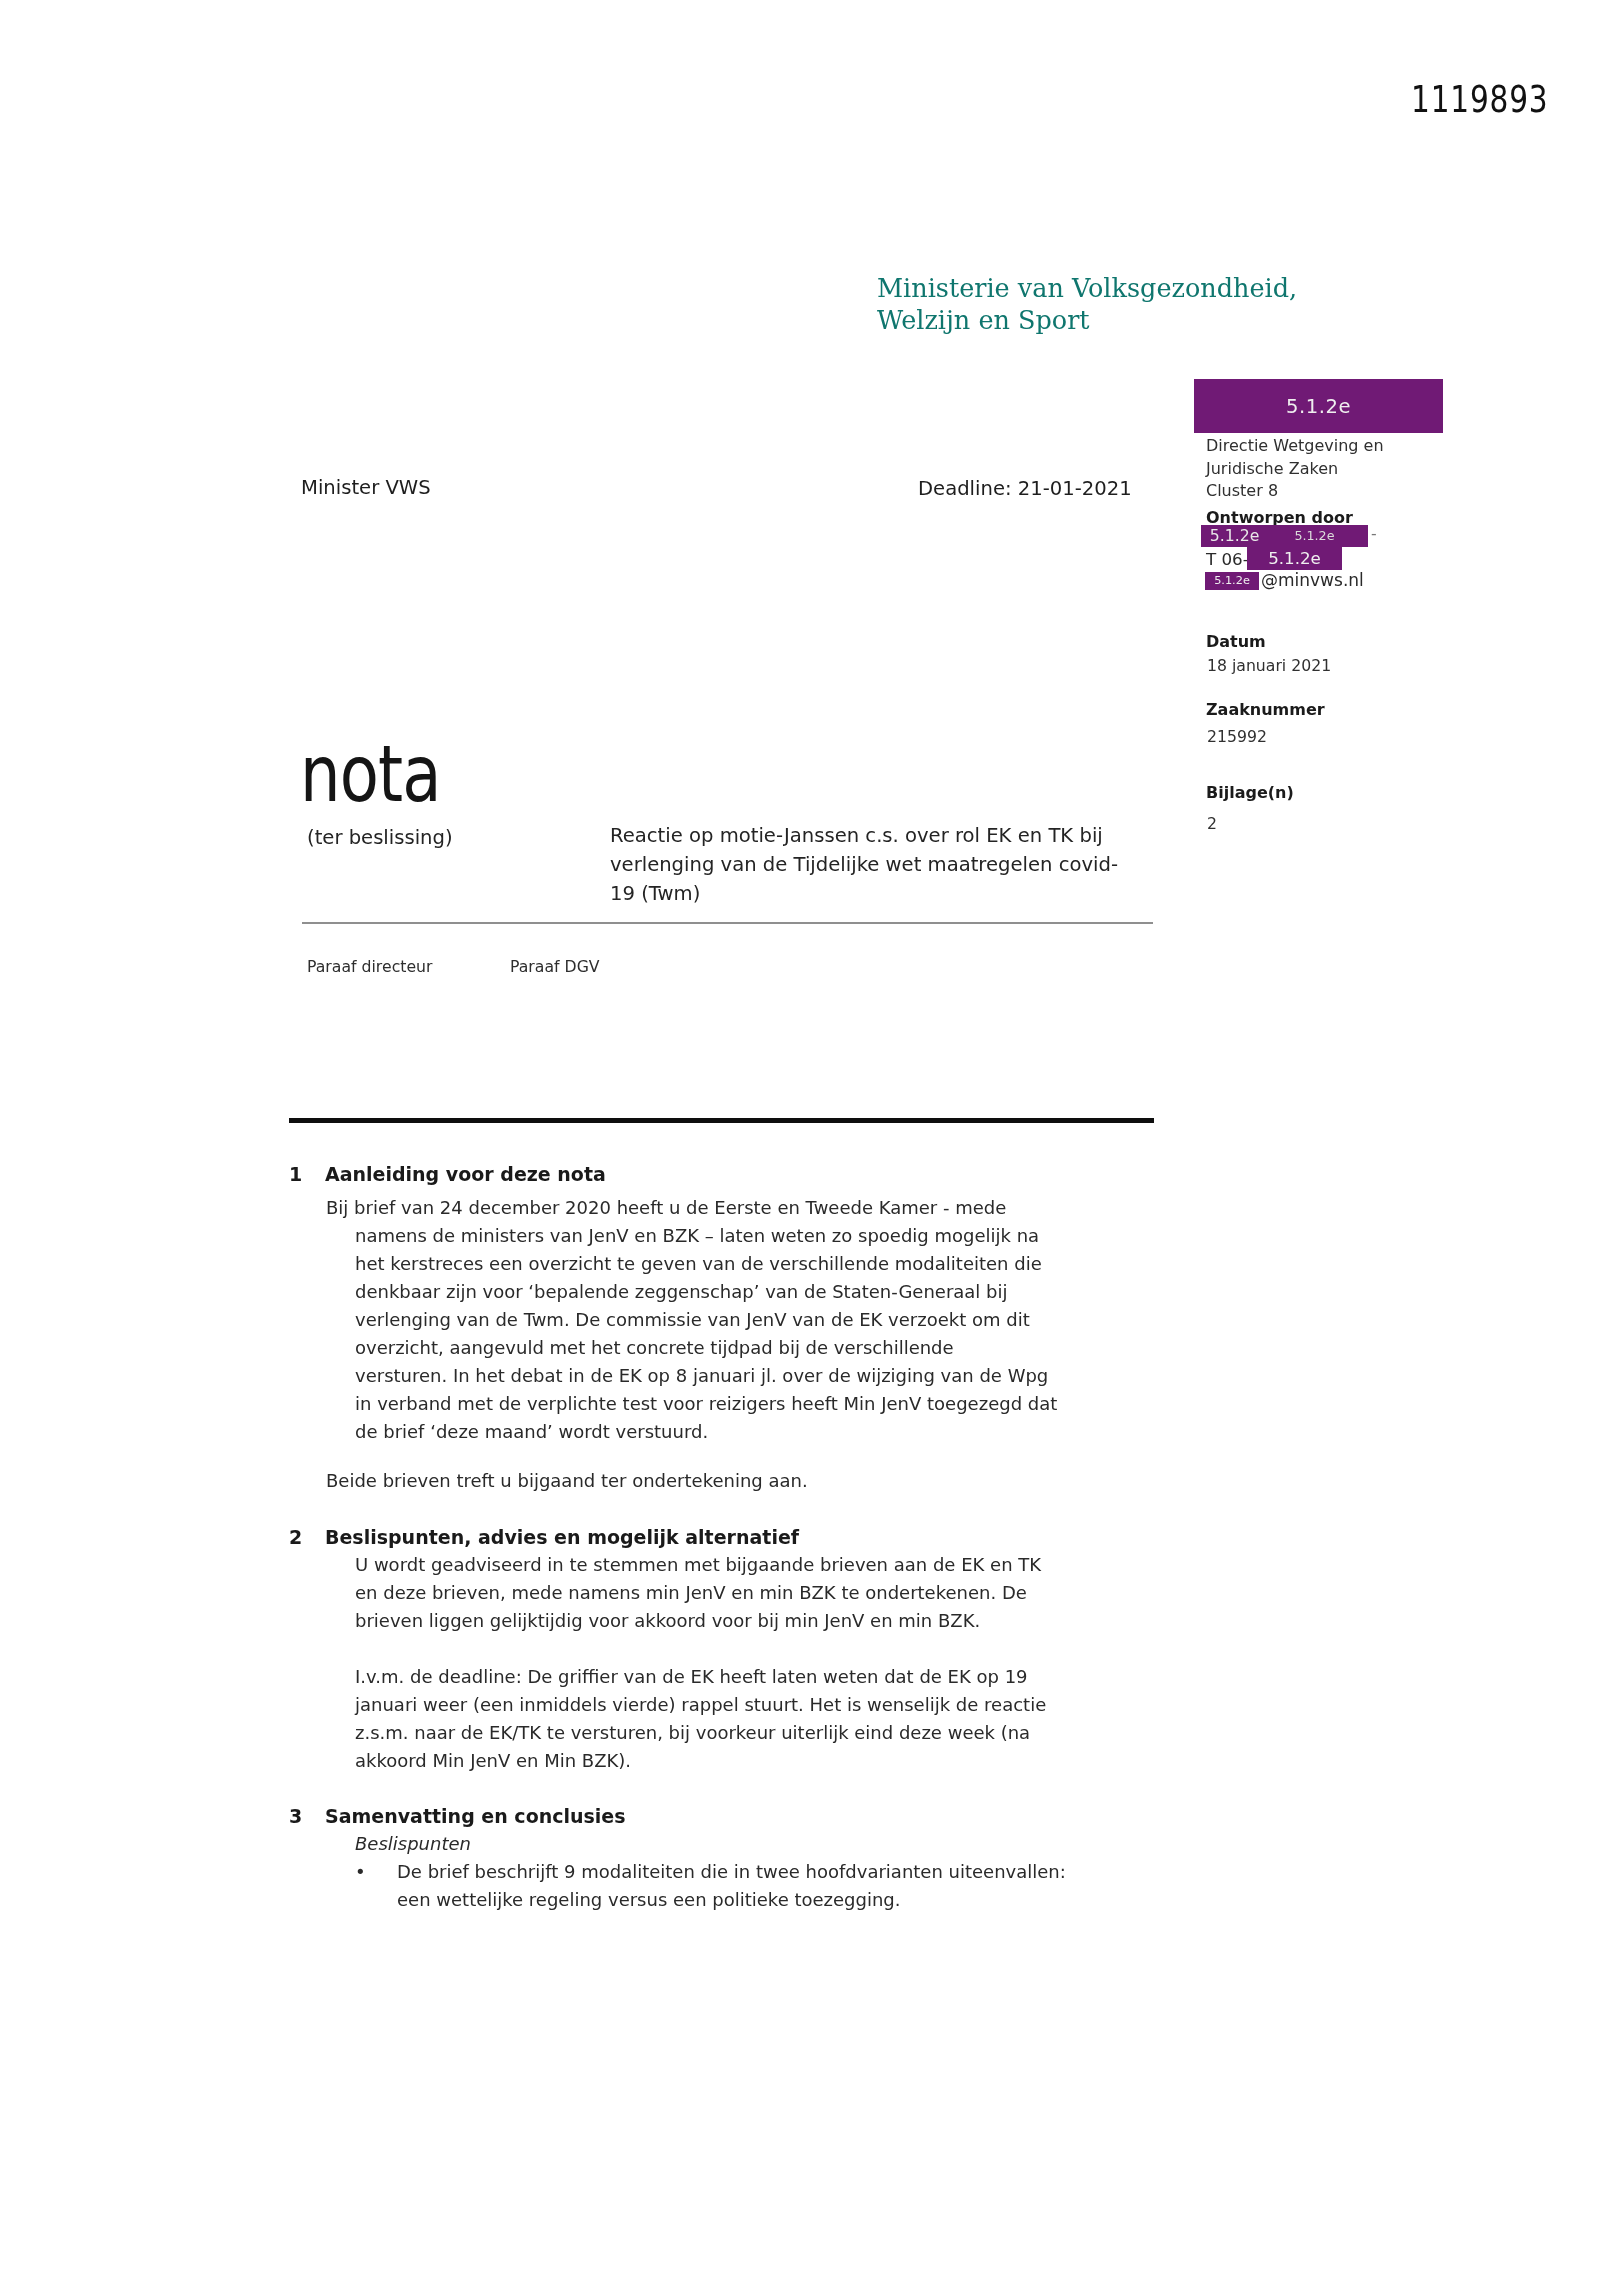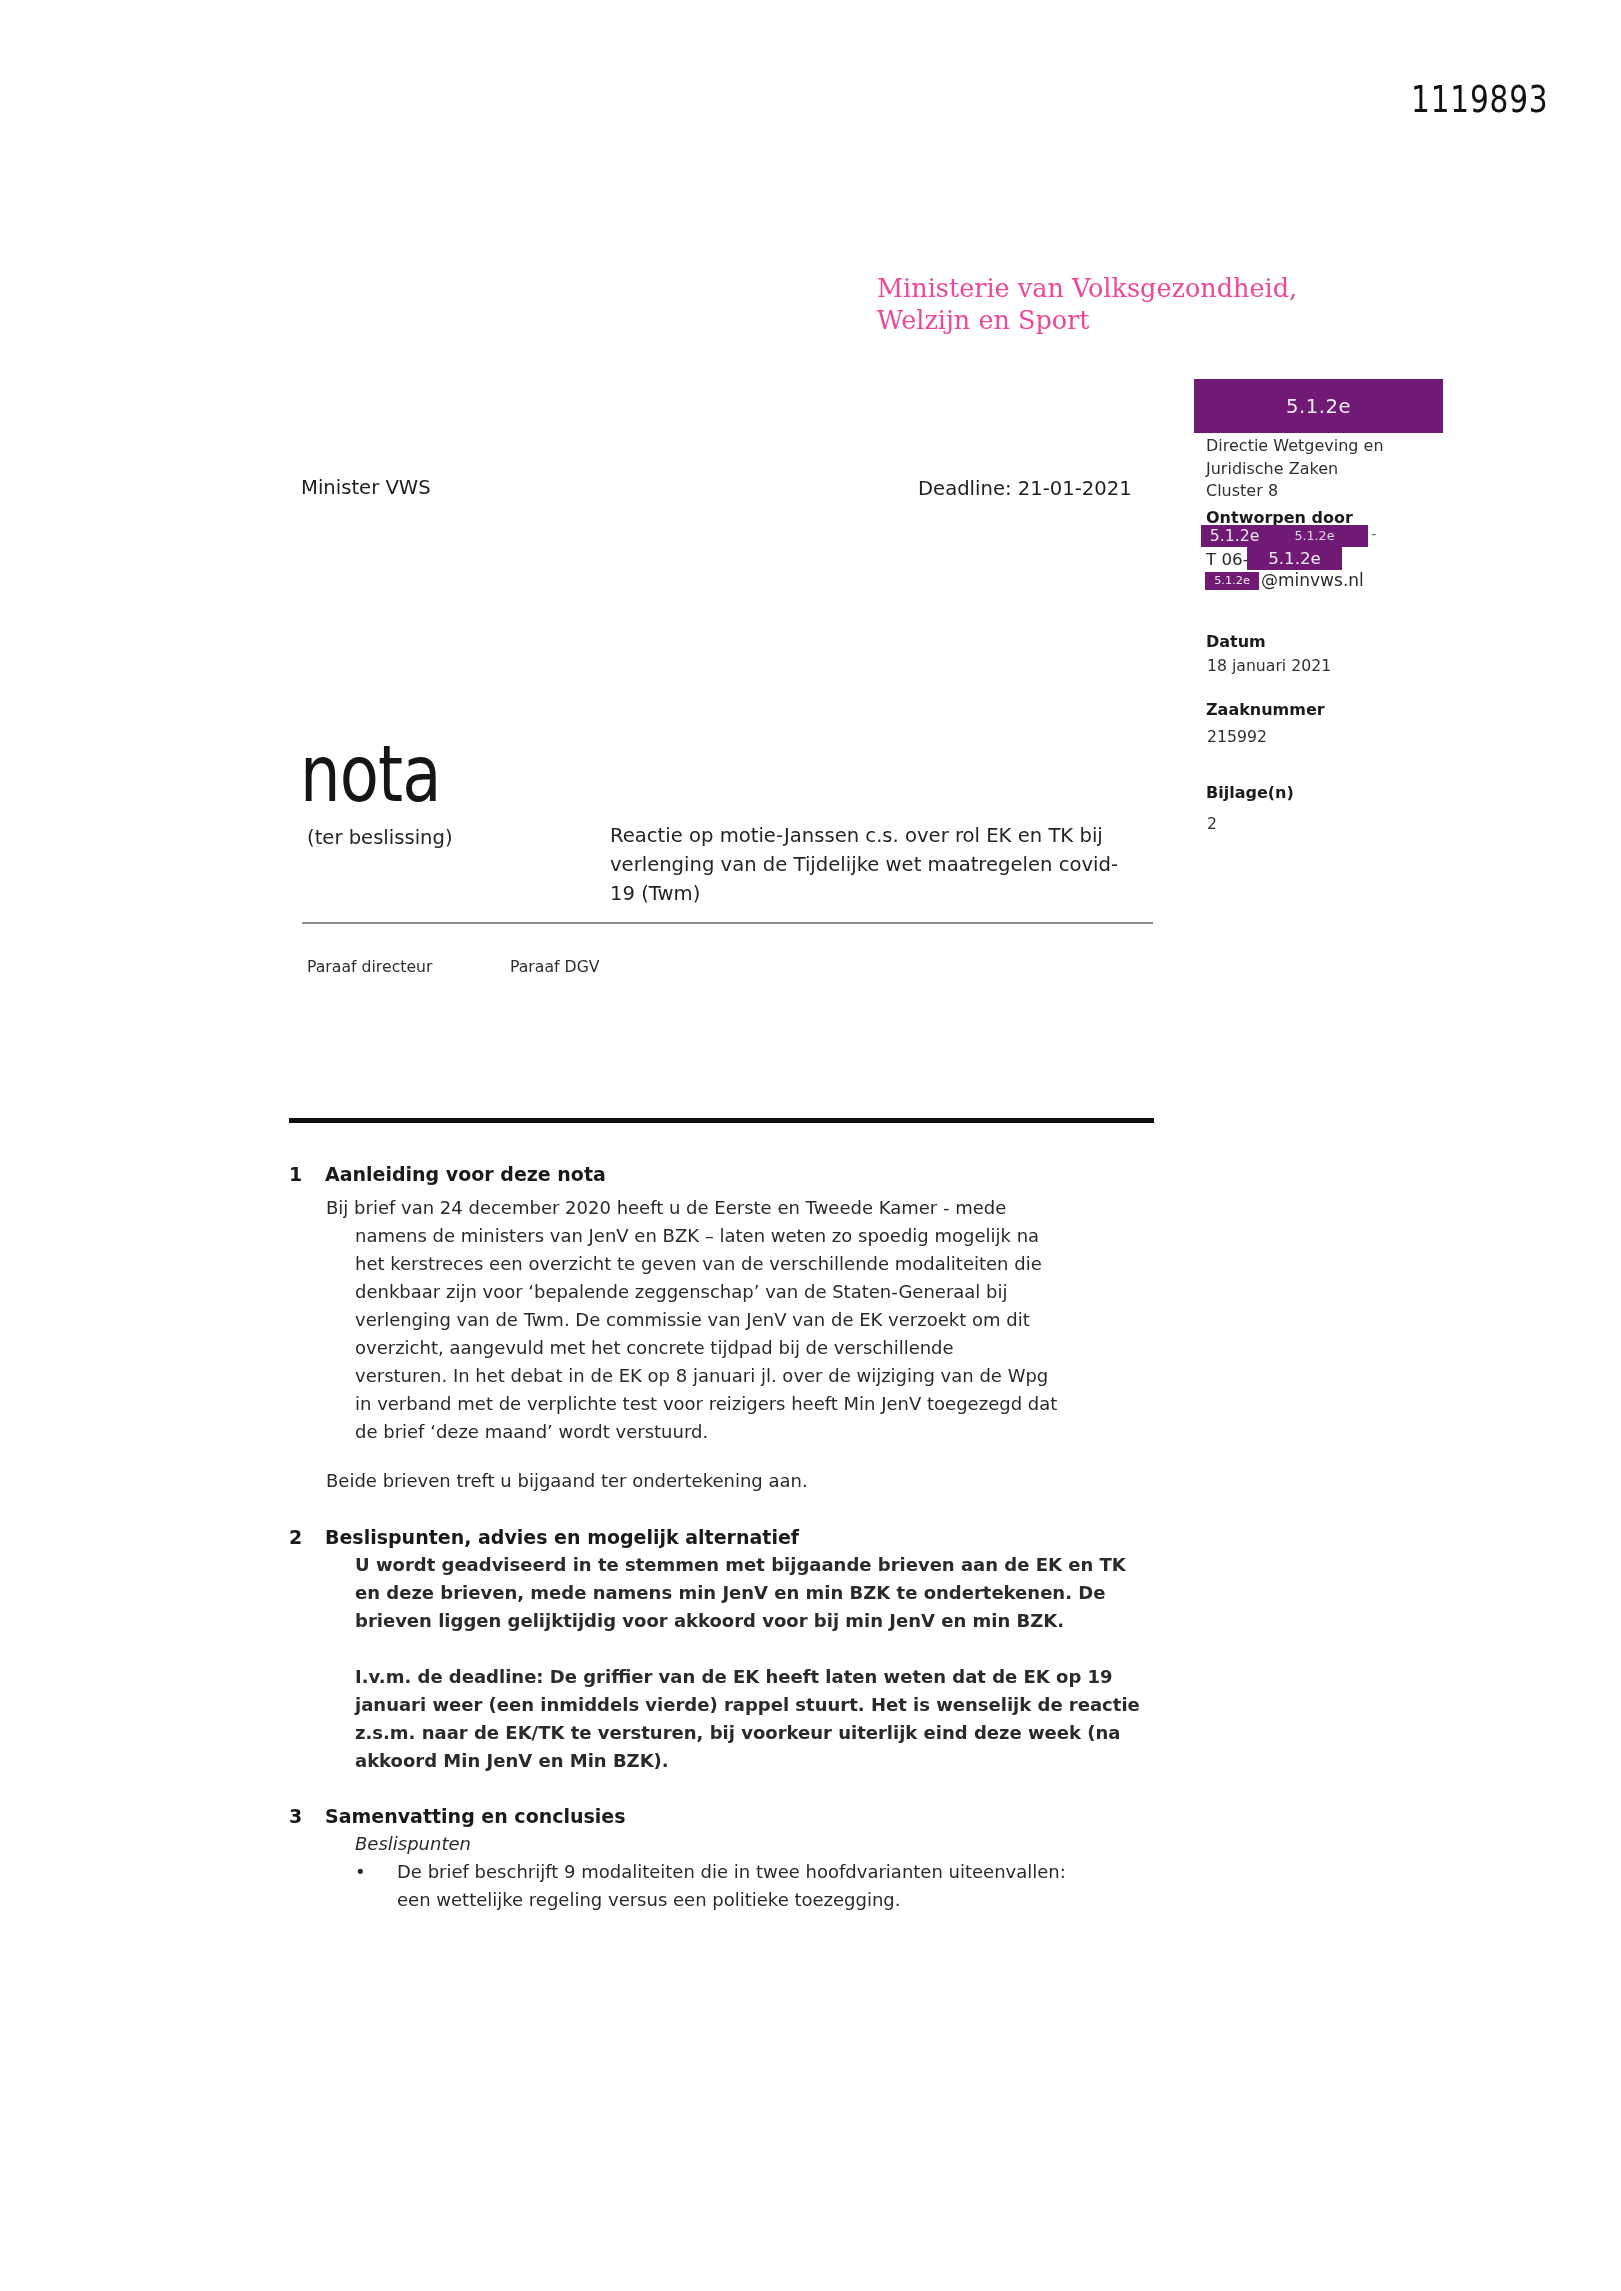--- a/index.html
+++ b/index.html
@@ -16,21 +16,21 @@
 
   .doc-number{
     left:1411px;top:78px;
     font-size:37px;color:#111;
     transform:scaleX(0.80);transform-origin:left top;
     letter-spacing:1px;
   }
   .ministry{
     left:877px;top:272px;
     font-family:"DejaVu Serif","Liberation Serif",serif;
-    font-size:25.5px;line-height:32px;color:#ec4899;
+    font-size:25.5px;line-height:32px;color:#0f766e;
   }
   .recipient{left:301px;top:476px;font-size:19.6px;color:#1e1e1e;}
   .deadline{left:918px;top:477px;font-size:19.6px;color:#1e1e1e;}
 
   .redact{background:#701a75;color:#efefef;display:flex;align-items:center;justify-content:center;}
   .redact-top{left:1194px;top:379px;width:249px;height:54px;font-size:19.6px;letter-spacing:0.5px;}
 
   .sidebar-text{left:1206px;top:435px;font-size:16px;line-height:22.5px;color:#303030;}
   .sb-label{font-weight:bold;font-size:16px;color:#1b1b1b;}
   .sb-value{font-size:15.7px;color:#303030;}
@@ -66,21 +66,21 @@
   .paraaf-dgv{left:510px;top:957px;font-size:15.7px;color:#2e2e2e;}
   .thick-rule{left:289px;top:1118px;width:865px;height:4.9px;background:#0e0e0e;}
 
   .body{left:289px;top:1160px;width:882px;font-size:18px;line-height:28px;color:#2a2a2a;}
   .section-heading{font-weight:bold;font-size:19px;line-height:28px;color:#1a1a1a;white-space:nowrap;}
   .section-heading .num{display:inline-block;width:36px;}
   .tl{white-space:nowrap;}
   .hang .tl{margin-left:66px;}
   .hang .tl.first{margin-left:37px;}
   .flat38 .tl{margin-left:37px;}
-  .ind67 .tl{margin-left:66px;font-weight:bold;}
+  .ind67 .tl{margin-left:66px;}
   .para1{margin-top:5.9px;}
   .para-beide{margin-top:21.6px;}
   .head2{margin-top:27.4px;}
   .para-ivm{margin-top:28px;}
   .head3{margin-top:27.4px;}
   .italic-label{margin-left:66px;font-style:italic;line-height:28px;white-space:nowrap;}
   .bullet-block{display:flex;margin-left:66px;}
   .bullet-marker{display:inline-block;width:42px;line-height:28px;flex:0 0 42px;}
   .footer{left:1206px;top:1952px;font-size:18px;color:#4a4a4a;}
 </style>

